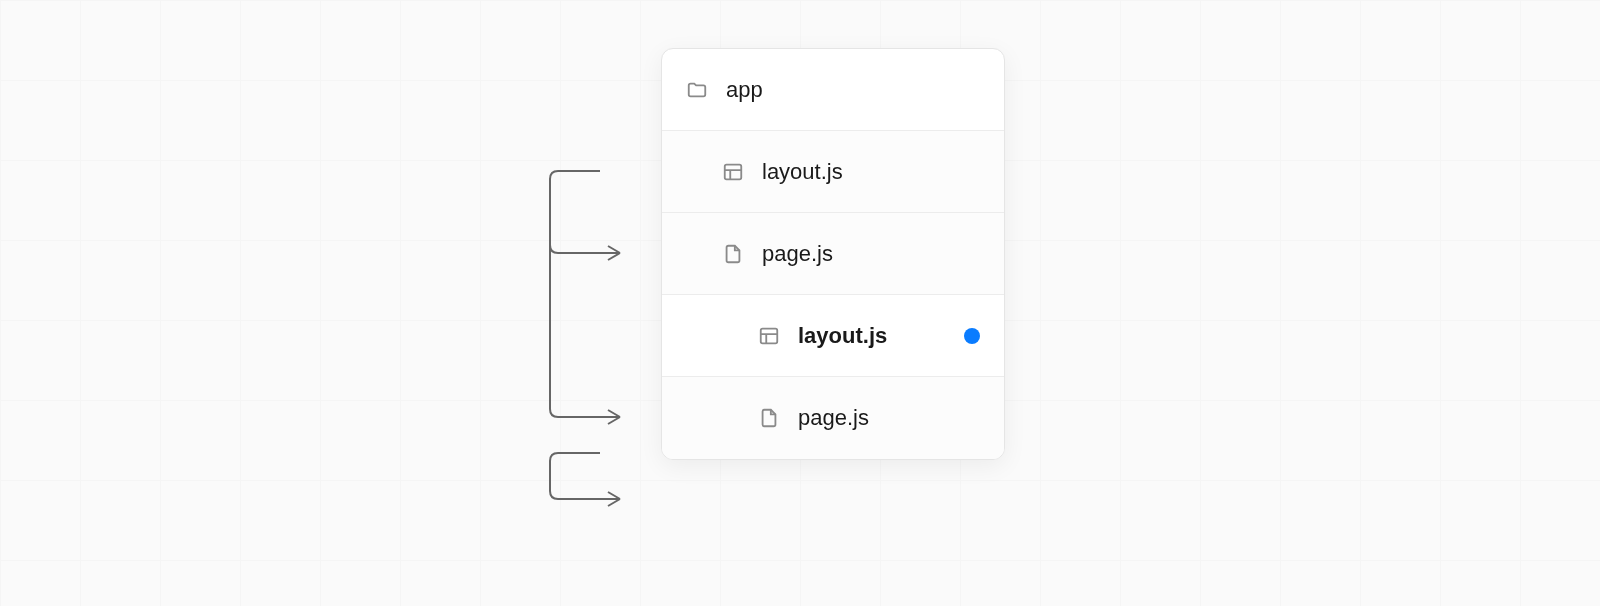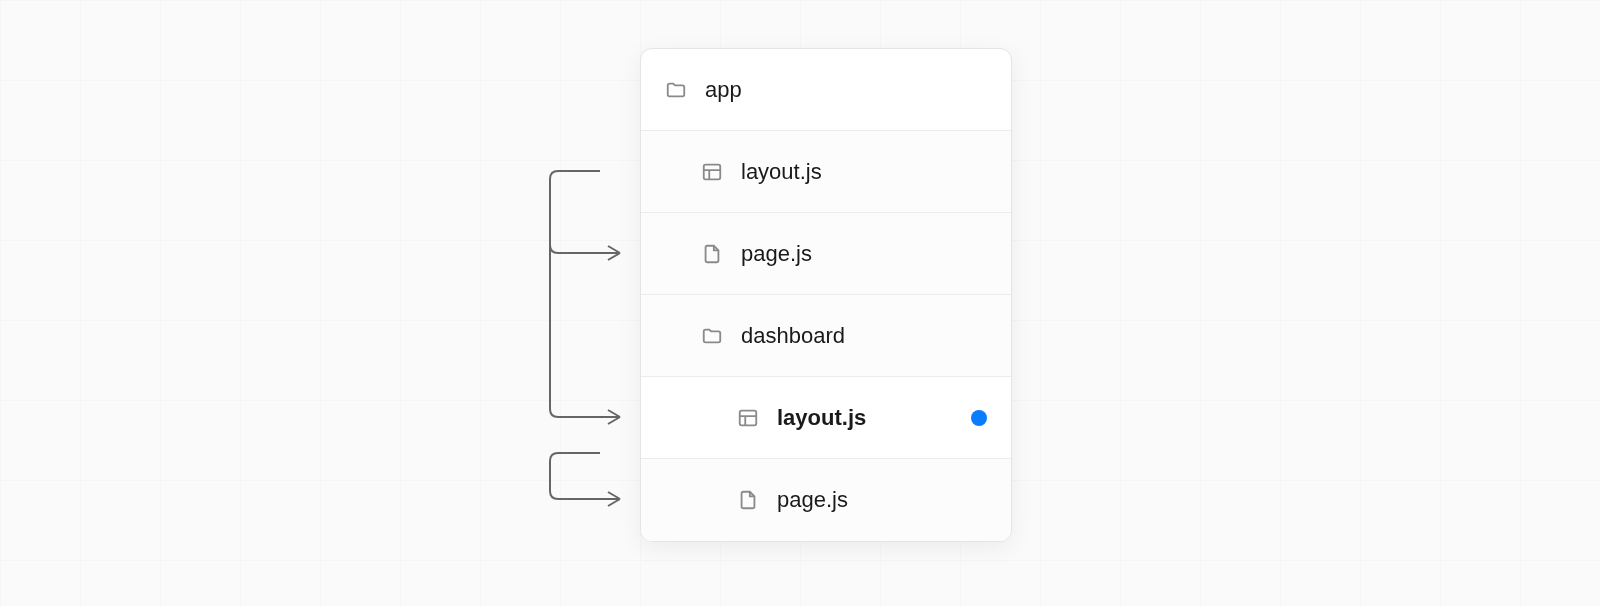--- a/index.html
+++ b/index.html
@@ -17,23 +17,23 @@
       linear-gradient(#f2f2f2 1px, transparent 1px),
       linear-gradient(90deg, #f2f2f2 1px, transparent 1px);
     background-size: 80px 80px;
     opacity: 0.6;
   }
   .stage {
     position: absolute; inset: 0;
   }
   .panel {
     position: absolute;
-    left: 640px;
+    left: 661px;
     top: 48px;
-    width: 372px;
+    width: 344px;
     background: #fff;
     border: 1px solid #e5e5e5;
     border-radius: 12px;
     box-shadow: 0 6px 24px rgba(0,0,0,0.06);
     overflow: hidden;
   }
   .row {
     display: flex;
     align-items: center;
     height: 82px;
@@ -115,28 +115,20 @@
     <div class="row depth-1">
       <span class="icon">
         <svg viewBox="0 0 24 24" fill="none" stroke="currentColor" stroke-width="2">
           <path d="M14 3H7a2 2 0 0 0-2 2v14a2 2 0 0 0 2 2h10a2 2 0 0 0 2-2V8z"></path>
             <path d="M14 3v5h5"></path>
         </svg>
       </span>
       <span class="label">page.js</span>
     </div>
 
-    <div class="row depth-1">
-      <span class="icon">
-        <svg viewBox="0 0 24 24" fill="none" stroke="currentColor" stroke-width="2">
-          <path d="M3 7a2 2 0 0 1 2-2h4l2 2h8a2 2 0 0 1 2 2v8a2 2 0 0 1-2 2H5a2 2 0 0 1-2-2V7z"></path>
-        </svg>
-      </span>
-      <span class="label">dashboard</span>
-    </div>
 
     <div class="row depth-2 active">
       <span class="icon">
         <svg viewBox="0 0 24 24" fill="none" stroke="currentColor" stroke-width="2">
           <rect x="3" y="4" width="18" height="16" rx="2"></rect>
             <path d="M3 10h18M9 10v10"></path>
         </svg>
       </span>
       <span class="label bold">layout.js</span>
       <span class="dot"></span>

